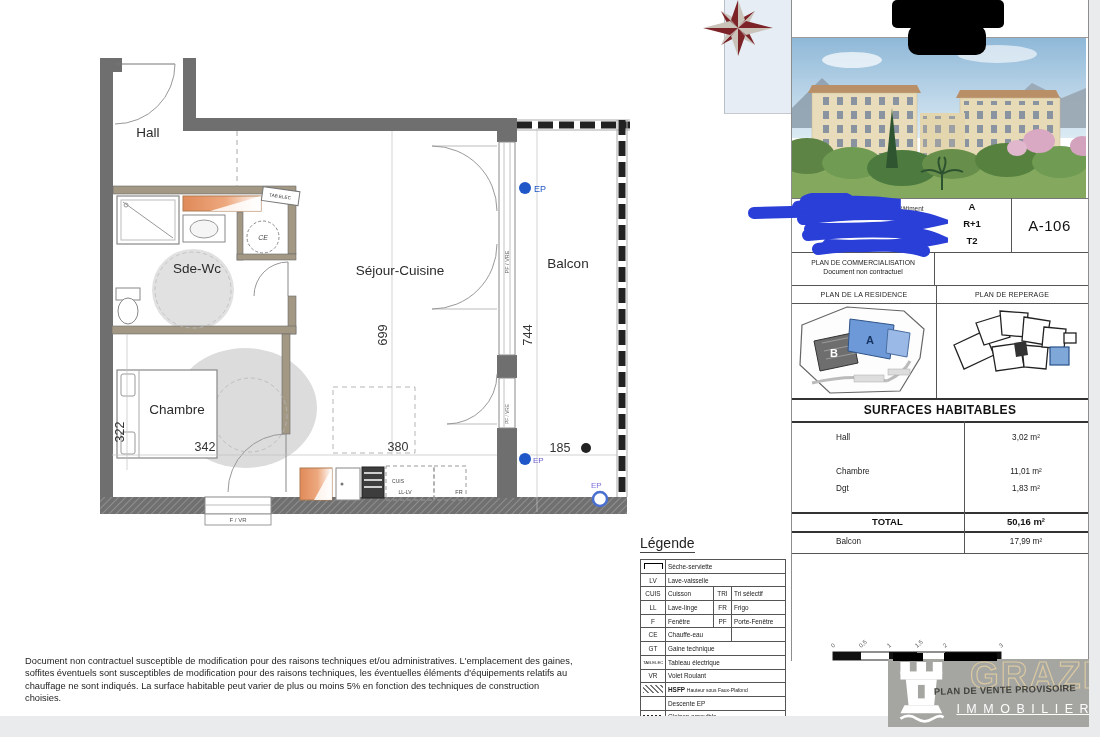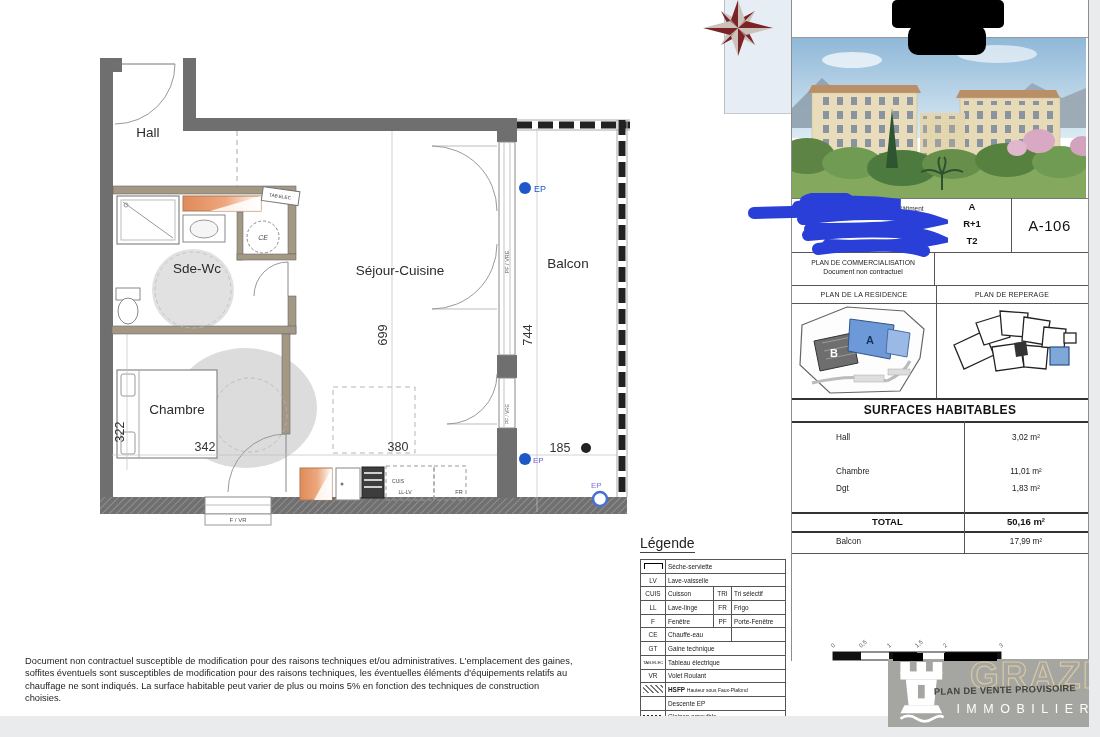--- a/index.html
+++ b/index.html
@@ -62,21 +62,21 @@
   .compass{left:697px;top:0;z-index:6;}
   .scribble{left:748px;top:193px;z-index:6;}
   
   .scalebar{left:831px;top:636px;z-index:4;}
   
   .bar1{left:893px;top:653px;width:30px;height:8px;background:#000;z-index:9;}
   .bar2{left:944px;top:653px;width:53px;height:8px;background:#000;z-index:9;}
   
   .logo{left:888px;top:659px;width:212px;height:68px;background:#a5a6a1;z-index:8;overflow:hidden;}
   .logo .brand{position:absolute;right:5px;top:-4px;font-size:37px;font-weight:bold;letter-spacing:2px;color:rgba(0,0,0,0);-webkit-text-stroke:1.2px #d9c8a2;}
-  .logo .subtitle{position:absolute;right:5px;top:43px;font-size:12.5px;letter-spacing:6.5px;color:#fdfdfb;}
+  .logo .subtitle{position:absolute;right:5px;top:43px;font-size:12.5px;letter-spacing:6.5px;color:#fdfdfb;text-decoration:underline;}
   .logo .stamp{position:absolute;left:46px;top:26px;font-size:9.3px;font-weight:bold;color:#42423e;letter-spacing:.3px;transform:rotate(-1.5deg);white-space:nowrap;}
   .logo .tower{position:absolute;left:10px;top:3px;}
 </style>
 </head>
 <body>
 
 <div id="page">
 
   <div class="abs pale-patch"></div>
 

